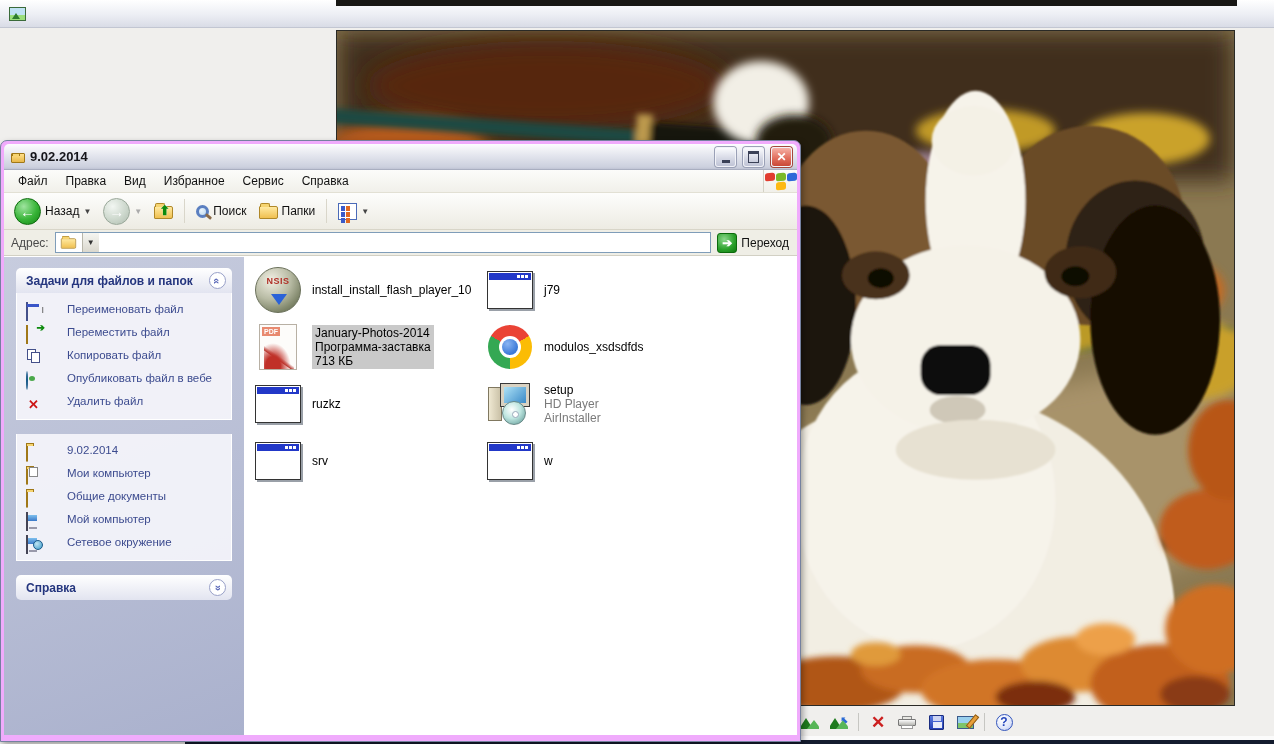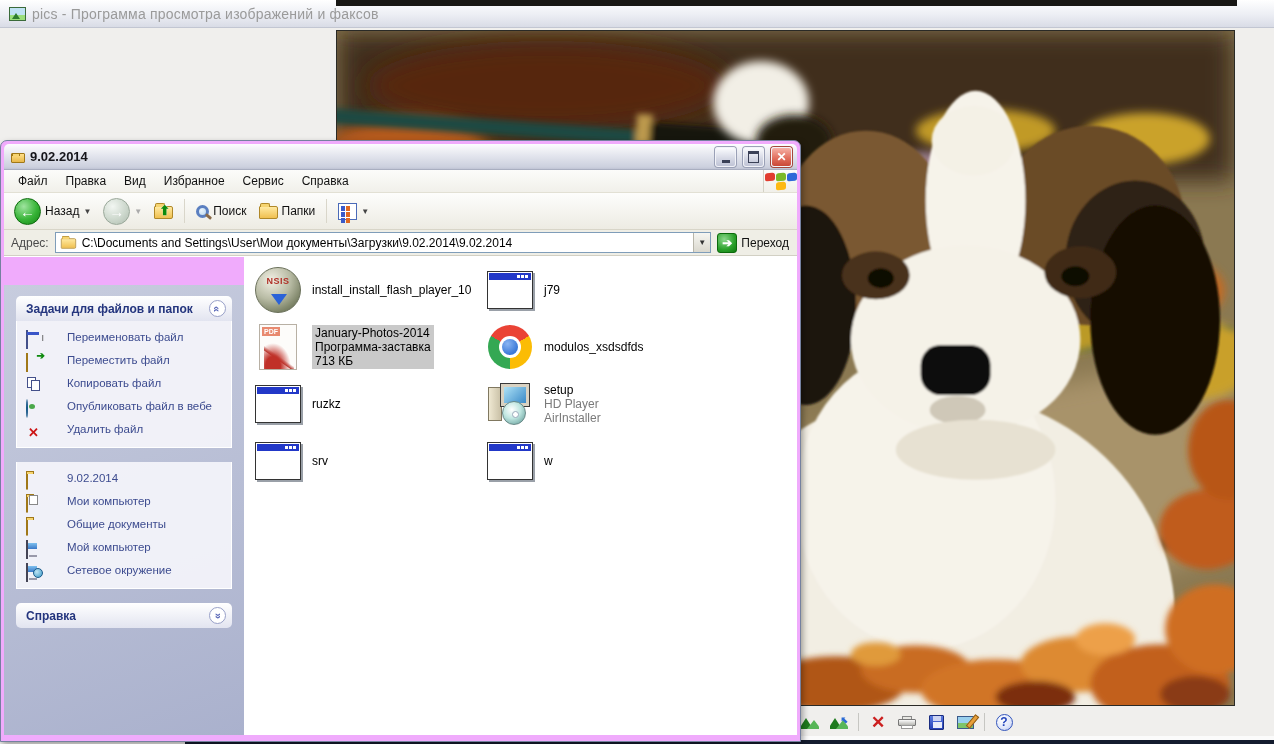--- a/index.html
+++ b/index.html
@@ -87,21 +87,21 @@
   .ex-addressbar { height:26px; background:#efeee6; border-bottom:1px solid #d2d0c4; display:flex; align-items:center; padding:0 4px 0 7px; gap:6px; }
   .addr-label { font-size:12px; color:#4a4a4a; }
   .addr-input { flex:1; height:21px; background:#fff; border:1px solid #7f9db9; display:flex; align-items:center; padding-left:3px; gap:4px; }
   .addr-input .folder-ico { transform:scale(.8); margin-top:1px; }
   .addr-text { font-size:12px; color:#000; flex:1; white-space:nowrap; overflow:hidden; }
   .addr-drop { width:17px; height:19px; background:linear-gradient(#f6f6f2,#dad8ce); border-left:1px solid #b8b6aa; display:flex; align-items:center; justify-content:center; font-size:8px; color:#333; }
   .go-btn { display:flex; align-items:center; gap:4px; font-size:12px; color:#111; padding-right:4px; }
   .go-sq { width:20px; height:20px; border-radius:3px; background:radial-gradient(circle at 35% 30%, #8cd88c, #2aa02a 60%, #0f7a0f); border:1px solid #0c6a0c; color:#fff; font-weight:bold; display:flex; align-items:center; justify-content:center; font-size:12px; }
 
   .ex-content { display:flex; height:479px; border-top:1px solid #fff; }
-  .ex-sidebar { width:240px; background:linear-gradient(160deg, #c7ccde, #aab1cd); padding:11px 12px; overflow:hidden;margin-top:28px; }
+  .ex-sidebar { width:240px; background:linear-gradient(160deg, #c7ccde, #aab1cd); padding:11px 12px; overflow:hidden; }
   .panel { margin-bottom:14px; }
   .panel-header { height:25px; border-radius:5px 5px 0 0; background:linear-gradient(#ffffff,#e2e4f0);
     display:flex; align-items:center; justify-content:space-between; padding:0 6px 0 10px; }
   .panel-header.lone { border-radius:5px; }
   .panel-title { font-size:12px; font-weight:bold; color:#24357e; }
   .chev { width:17px; height:17px; border-radius:50%; background:#fff; border:1px solid #98a0c8; color:#5a68b8;
     display:flex; align-items:center; justify-content:center; font-size:11px; font-weight:bold; }
   .chev.up span { transform:rotate(90deg); display:block; }
   .chev.down span { transform:rotate(-90deg); display:block; }
   .panel-body { background:rgba(243,243,249,.96); border:1px solid #fff; border-top:none; padding:10px 8px 8px 9px; }
@@ -155,21 +155,20 @@
   .ico-setup .cd { position:absolute; left:16px; top:18px; width:24px; height:24px; border-radius:50%; background:radial-gradient(circle at 40% 35%, #ffffff, #bfe6e0 45%, #86b8b4 75%); border:1px solid #6a8a88; }
   .ico-setup .cd::after { content:""; position:absolute; left:9px; top:9px; width:5px; height:5px; border-radius:50%; background:#fff; border:1px solid #9ab; }
 </style>
 </head>
 <body>
 
 <div class="screen">
 
   <div class="viewer-titlebar">
     <span class="pic-icon"></span>
-    <span class="viewer-title">pics - Программа просмотра изображений и факсов</span>
   </div>
   <div class="top-dark-strip"></div>
 
   <div class="photo">
     <svg viewBox="0 0 899 676" preserveAspectRatio="none">
       <defs>
         <filter id="b12" x="-40%" y="-40%" width="180%" height="180%">
             <feGaussianBlur stdDeviation="12"></feGaussianBlur>
           </filter>
         <filter id="b8" x="-40%" y="-40%" width="180%" height="180%">
@@ -346,21 +345,20 @@
             <i class="vi-o"></i>
         </span>
         <span class="caret">▼</span>
       </span>
     </div>
 
     <div class="ex-addressbar">
       <span class="addr-label">Адрес:</span>
       <span class="addr-input">
         <span class="folder-ico"></span>
-        <span class="addr-text">C:\Documents and Settings\User\Мои документы\Загрузки\9.02.2014\9.02.2014</span>
         <span class="addr-drop">▼</span>
       </span>
       <span class="go-btn">
         <span class="go-sq">➔</span>
         <span>Переход</span>
       </span>
     </div>
 
     <div class="ex-content">
       <div class="ex-sidebar">

